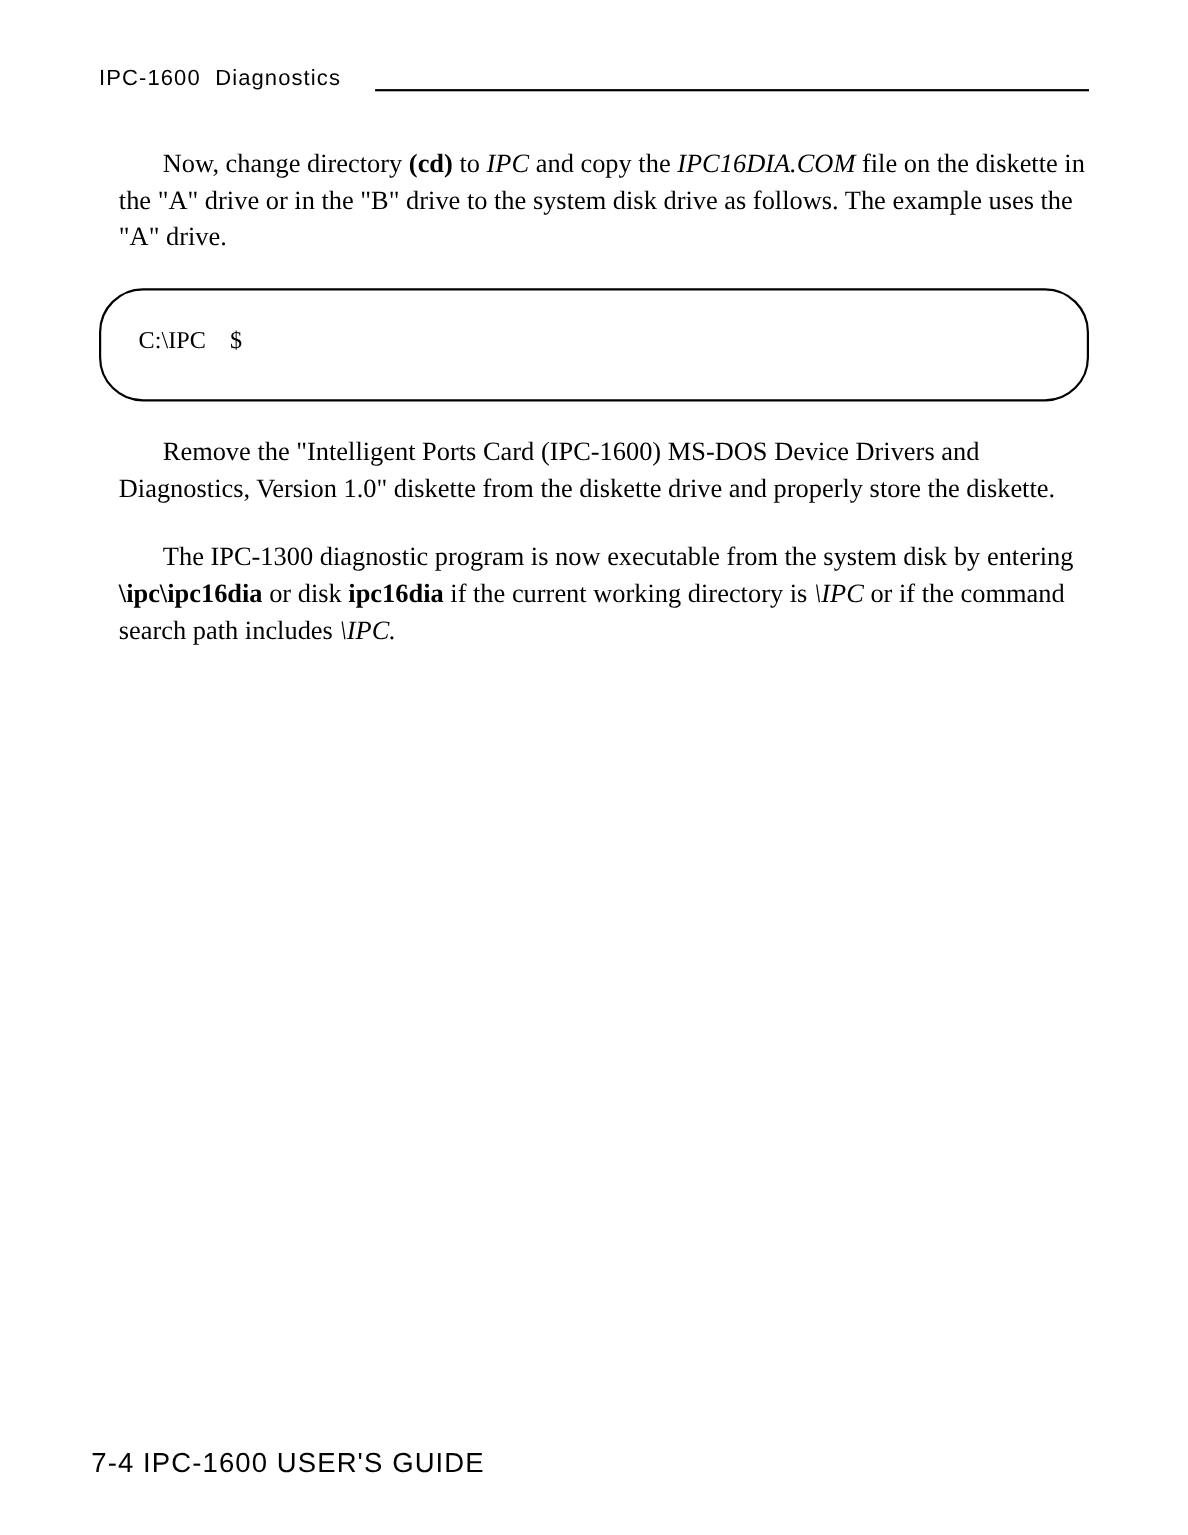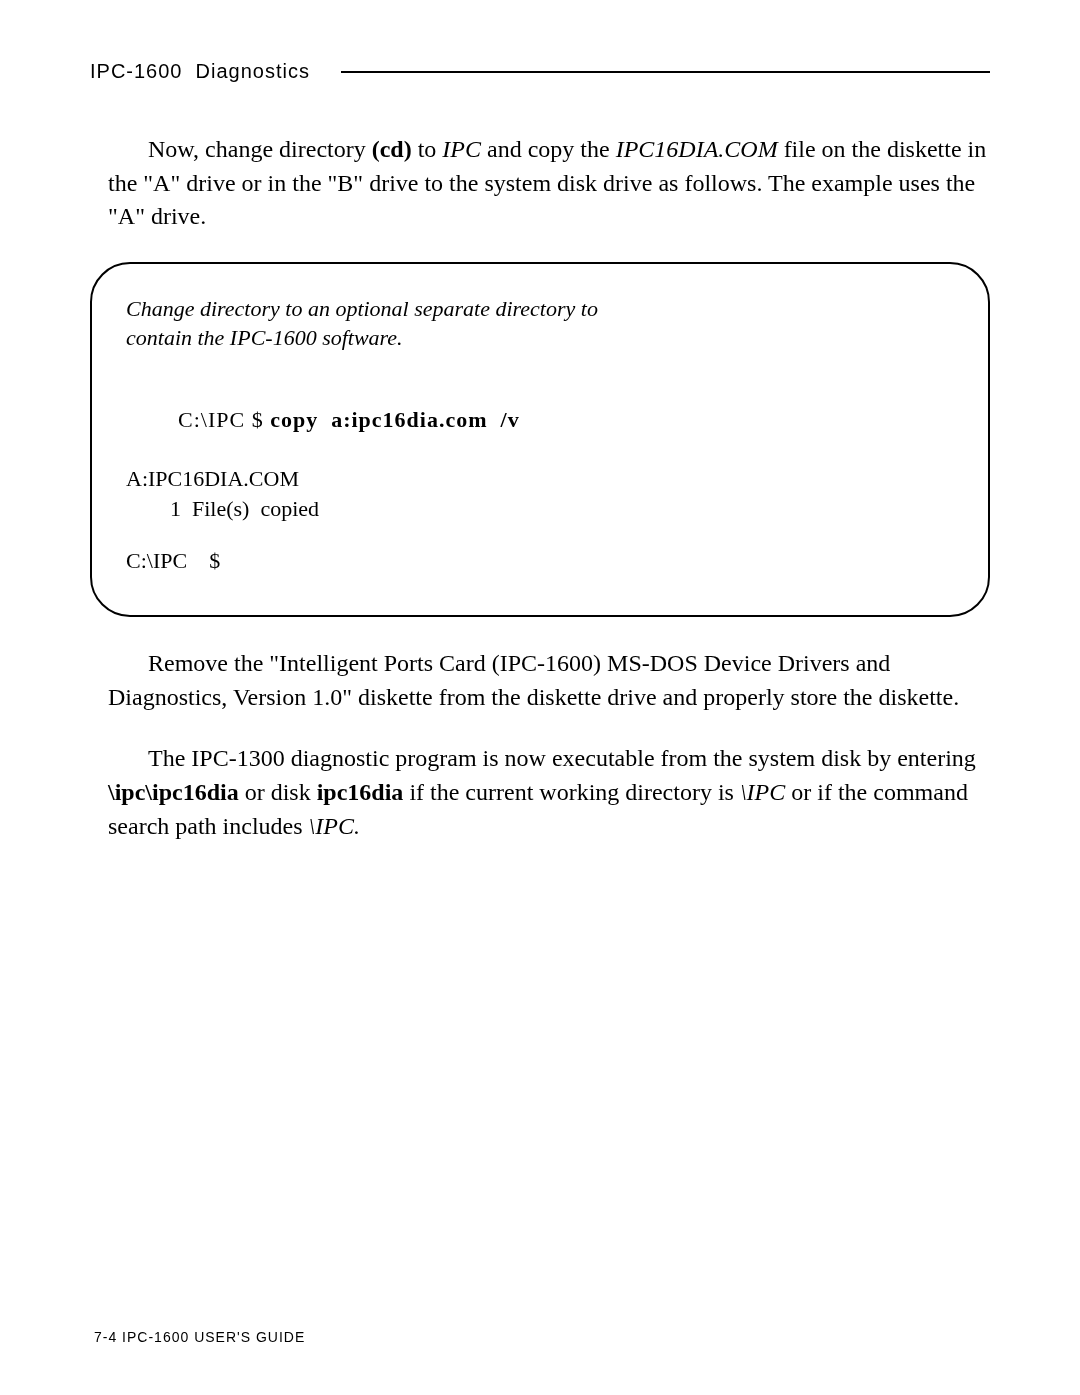--- a/index.html
+++ b/index.html
@@ -13,21 +13,21 @@
     box-sizing: border-box;
   }
   .page {
     padding: 60px 90px 40px 90px;
     box-sizing: border-box;
     height: 100%;
     position: relative;
   }
   .header-row {
     display: flex;
-    align-items: center;
+    align-items: flex-end;
     margin-bottom: 50px;
     gap: 23px;
   }
   .header-title {
     font-family: "Helvetica Neue", Helvetica, Arial, sans-serif;
     font-size: 20px;
     letter-spacing: 1px;
     white-space: pre;
   }
   .header-rule {
@@ -63,56 +63,45 @@
     font-family: "Palatino Linotype", "Book Antiqua", Palatino, serif;
   }
   .term-block { margin-bottom: 22px; }
   .term-cmd {
     font-family: "Palatino Linotype", "Book Antiqua", Palatino, serif;
     letter-spacing: 1px;
   }
   .footer {
     position: absolute;
     bottom: 50px;
-    left: 94px;
+    left: 83px;
     font-family: "Helvetica Neue", Helvetica, Arial, sans-serif;
-    font-size: 14px;
+    font-size: 25px;
     letter-spacing: 1px;
   }
   .nowrap { white-space: pre; }
 </style>
 </head>
 <body>
 
 <div class="page">
 
   <div class="header-row">
     <span class="header-title">IPC-1600  Diagnostics</span>
     <span class="header-rule"></span>
   </div>
 
   <p class="body-para">
     <span>Now, change directory </span><span class="bold">(cd)</span><span> to </span><span class="italic">IPC</span><span> and copy the </span><span class="italic">IPC16DIA.COM</span><span> file on the diskette in the "A" drive or in the "B" drive to the system disk drive as follows. The example uses the "A" drive.</span>
   </p>
 
   <div class="terminal-box">
-    <div class="term-block">
-      <p class="term-line term-italic">Change directory to an optional separate directory to</p>
-      <p class="term-line term-italic">contain the IPC-1600 software.</p>
-    </div>
 
 
 
-    <div class="term-block">
-      <p class="term-line term-cmd nowrap">
-        <span>C:\IPC $ </span><span class="bold">copy  a:ipc16dia.com  /v</span>
-      </p>
-      <p class="term-line term-mono nowrap">A:IPC16DIA.COM</p>
-      <p class="term-line term-mono nowrap">        1  File(s)  copied</p>
-    </div>
 
     <p class="term-line term-mono nowrap">C:\IPC    $</p>
   </div>
 
   <p class="body-para">Remove the "Intelligent Ports Card (IPC-1600) MS-DOS Device Drivers and Diagnostics, Version 1.0" diskette from the diskette drive and properly store the diskette.</p>
 
   <p class="body-para">
     <span>The IPC-1300 diagnostic program is now executable from the system disk by entering </span><span class="bold">\ipc\ipc16dia</span><span> or disk </span><span class="bold">ipc16dia</span><span> if the current working directory is </span><span class="italic">\IPC</span><span> or if the command search path includes </span><span class="italic">\IPC.</span><span></span>
   </p>
 

